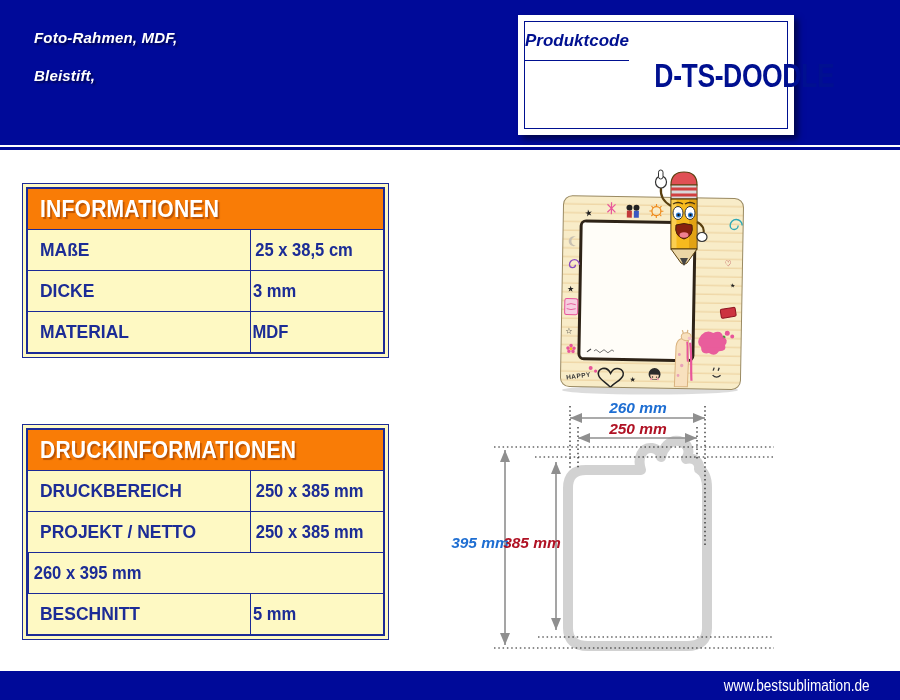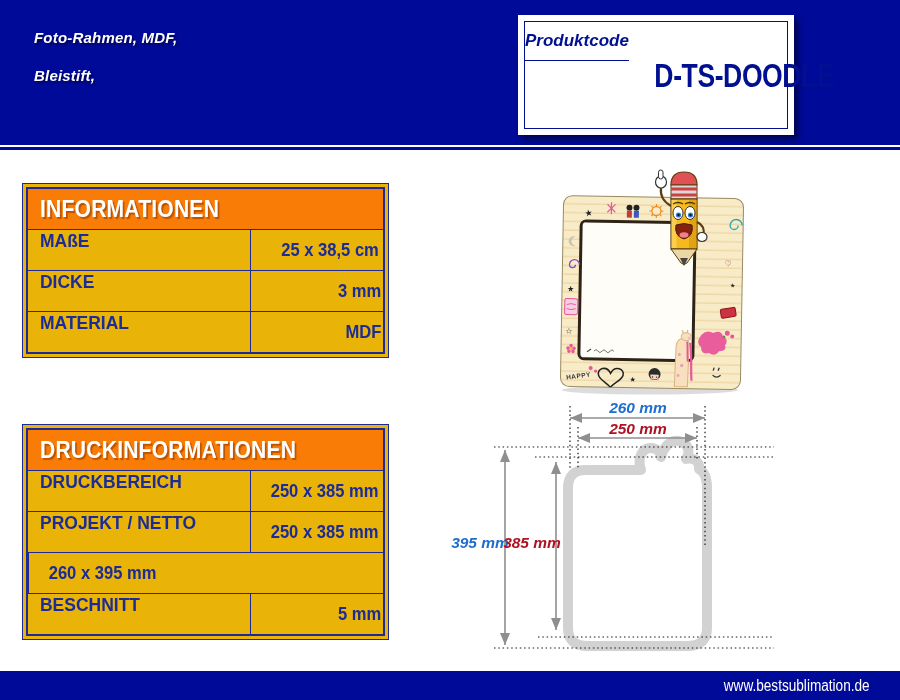--- a/index.html
+++ b/index.html
@@ -12,28 +12,28 @@
   .header-rule{position:absolute;left:0;top:147px;width:900px;height:3px;background:#000A99;}
   .header-title{position:absolute;left:34px;top:19px;color:#fff;font-size:15px;font-weight:bold;font-style:italic;line-height:38px;text-shadow:2px 2px 2px rgba(0,0,0,0.45);letter-spacing:0.2px;}
   .header-title span{display:block;}
   
   .code-box{position:absolute;left:518px;top:15px;width:276px;height:120px;background:#fff;box-shadow:4px 4px 6px rgba(0,0,0,0.5);box-sizing:border-box;padding:6px;}
   .code-box-inner{border:1.5px solid #001090;height:100%;box-sizing:border-box;display:flex;flex-direction:row;}
   .code-box-label{height:38px;border-bottom:1.5px solid #001090;display:flex;align-items:center;justify-content:center;color:#001090;font-style:italic;font-weight:bold;font-size:17px;}
   .code-box-code{flex:1;display:flex;align-items:center;justify-content:center;}
   .code-box-code span{color:#001090;font-size:34px;font-weight:bold;letter-spacing:-0.5px;transform:scaleX(0.78);white-space:nowrap;}
   
-  .spec-table{position:absolute;left:22px;width:367px;background:#eab308;border:1px solid #1B2A96;padding:3px;box-sizing:border-box;}
+  .spec-table{position:absolute;left:22px;width:367px;background:#fef9c3;border:1px solid #1B2A96;padding:3px;box-sizing:border-box;}
   .spec-inner{border:2px solid #1B2A96;}
   .spec-header{height:40px;background:#F97C06;display:flex;align-items:center;padding-left:12px;overflow:hidden;}
   .spec-header span{color:#fff;font-size:24px;font-weight:bold;transform:scaleX(0.88);transform-origin:0 50%;text-shadow:2px 2px 1px rgba(110,35,0,0.45);white-space:nowrap;letter-spacing:0.2px;}
   .spec-row{display:flex;height:40px;border-top:1.5px solid #1B2A96;}
-  .spec-label{flex:1;display:flex;align-items:flex-start;padding-left:12px;overflow:hidden;}
+  .spec-label{flex:1;display:flex;align-items:center;padding-left:12px;overflow:hidden;}
   .spec-label span{color:#1C2C96;font-size:19px;font-weight:bold;transform:scaleX(0.92);transform-origin:0 50%;white-space:nowrap;}
-  .spec-value{width:132px;border-left:1.5px solid #1B2A96;display:flex;align-items:center;justify-content:flex-end;overflow:hidden;}
+  .spec-value{width:132px;border-left:1.5px solid #1B2A96;display:flex;align-items:center;justify-content:flex-start;overflow:hidden;}
   .spec-value span{color:#1C2C96;font-size:18px;font-weight:bold;transform:scaleX(0.92);white-space:nowrap;}
   #info-table{top:183px;}
   #print-table{top:424px;}
   
   .footer{position:absolute;left:0;top:671px;width:900px;height:29px;background:#000A99;}
   .footer-link{position:absolute;right:30px;top:0;height:29px;line-height:29px;color:#fff;font-size:16px;text-decoration:none;transform:scaleX(0.85);transform-origin:100% 50%;white-space:nowrap;}
   
   .product-photo{position:absolute;left:552px;top:162px;}
   .dim-diagram{position:absolute;left:448px;top:396px;}
   .dim-label{font-family:"Liberation Sans","DejaVu Sans",sans-serif;font-size:15.5px;font-style:italic;font-weight:bold;}

